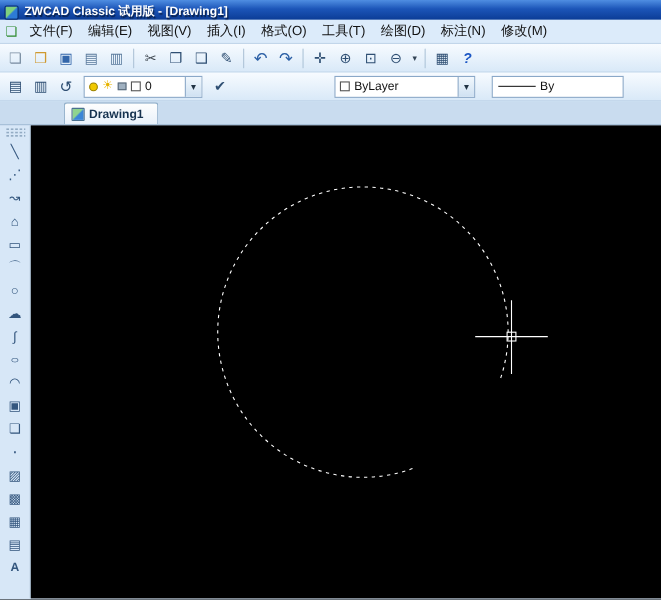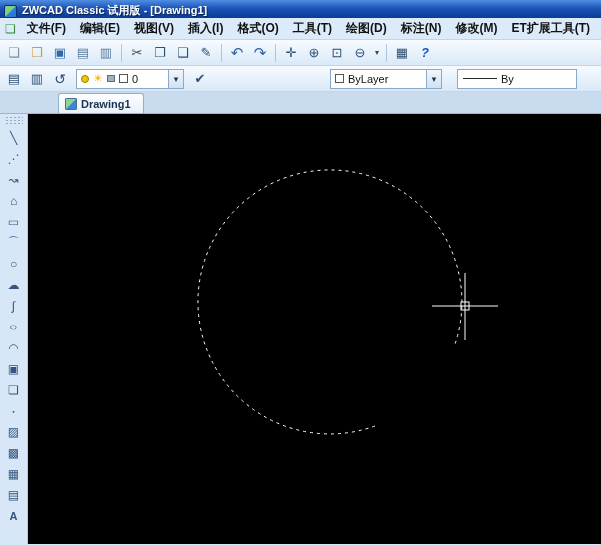--- a/index.html
+++ b/index.html
@@ -11,21 +11,21 @@
               background:linear-gradient(to bottom,#4f8ee2,#1c55b8 45%,#0b3c96); }
   .app-icon { width:13px; height:13px; border-radius:2px; flex:none;
               background:linear-gradient(135deg,#7ed07e 0 45%,#2d7bd6 55% 100%);
               border:1px solid #0a2f70; }
   .title-text { color:#fff; font-size:11px; font-weight:bold; text-shadow:1px 1px 1px rgba(0,0,0,.55); white-space:nowrap; }
 
   
   .menubar { height:22px; display:flex; align-items:center; background:#dcebfa;
              border-bottom:1px solid #c2d6ea; font-size:12px; color:#111; padding-left:3px; }
   .doc-icon { font-size:12px; color:#2e8b2e; margin:0 4px 0 2px; }
-  .menu-item { padding:2px 7px; white-space:nowrap;font-weight:bold; }
+  .menu-item { padding:2px 7px; white-space:nowrap; }
 
   
   .toolbar { height:26px; display:flex; align-items:center; padding:0 3px; gap:1px;
              background:linear-gradient(#f7fbff,#d9e9f8); border-bottom:1px solid #c2d6ea; }
   .tbtn { width:22px; height:22px; flex:none; display:flex; align-items:center; justify-content:center;
           font-size:13px; color:#2f4f73; border-radius:2px; }
   [data-name="toolbar-separator"] { width:1px; height:18px; background:#aec4d8; margin:0 3px; padding:0; }
   [data-name="open-file-icon"]  { color:#cf9a30; }
   [data-name="save-icon"]       { color:#3366aa; }
   [data-name="new-file-icon"]   { color:#7a8ea2; }
@@ -37,21 +37,21 @@
   [data-name="layer-previous-icon"] { font-size:14px; }
 
   
   .combo { display:flex; align-items:center; height:20px; background:#fff;
            border:1px solid #8aa8c8; font-size:11px; color:#111; flex:none; }
   .combo-text { padding:0 4px; white-space:nowrap; }
   .combo-arrow { width:15px; align-self:stretch; display:flex; align-items:center; justify-content:center;
                  background:linear-gradient(#f2f8fd,#cfe1f2); border-left:1px solid #8aa8c8;
                  font-size:9px; color:#234; }
   .layer-combo { width:108px; margin:0 4px; }
-  .color-combo { width:112px; margin-left:118px; }
+  .color-combo { width:128px; margin-left:92px; }
   .linetype-combo { width:120px; margin-left:14px; }
   .mini { margin-left:4px; flex:none; display:inline-block; }
   .bulb { width:8px; height:8px; border-radius:50%; background:#f0c800; border:1px solid #9a8200;
           font-size:0; }
   .sun  { color:#e8b400; font-size:11px; line-height:1; }
   .lock { width:8px; height:7px; background:#9fb0c0; border:1px solid #5d6d7c; font-size:0; }
   .swatch { width:9px; height:9px; background:#fff; border:1px solid #555; font-size:0; }
   .line-sample { width:34px; height:1px; background:#222; margin-left:5px; flex:none; }
 
   
@@ -102,21 +102,20 @@
     <span class="menu-item" data-name="menu-format">格式(O)</span>
 
     <span class="menu-item" data-name="menu-tools">工具(T)</span>
 
     <span class="menu-item" data-name="menu-draw">绘图(D)</span>
 
     <span class="menu-item" data-name="menu-dimension">标注(N)</span>
 
     <span class="menu-item" data-name="menu-modify">修改(M)</span>
 
-    <span class="menu-item" data-name="menu-et-tools">ET扩展工具(T)</span>
   </div>
 
 <div class="toolbar" data-name="standard-toolbar">
 
     <span class="tbtn" data-name="new-file-icon">❏</span>
 
     <span class="tbtn" data-name="open-file-icon">❒</span>
 
     <span class="tbtn" data-name="save-icon">▣</span>
 

